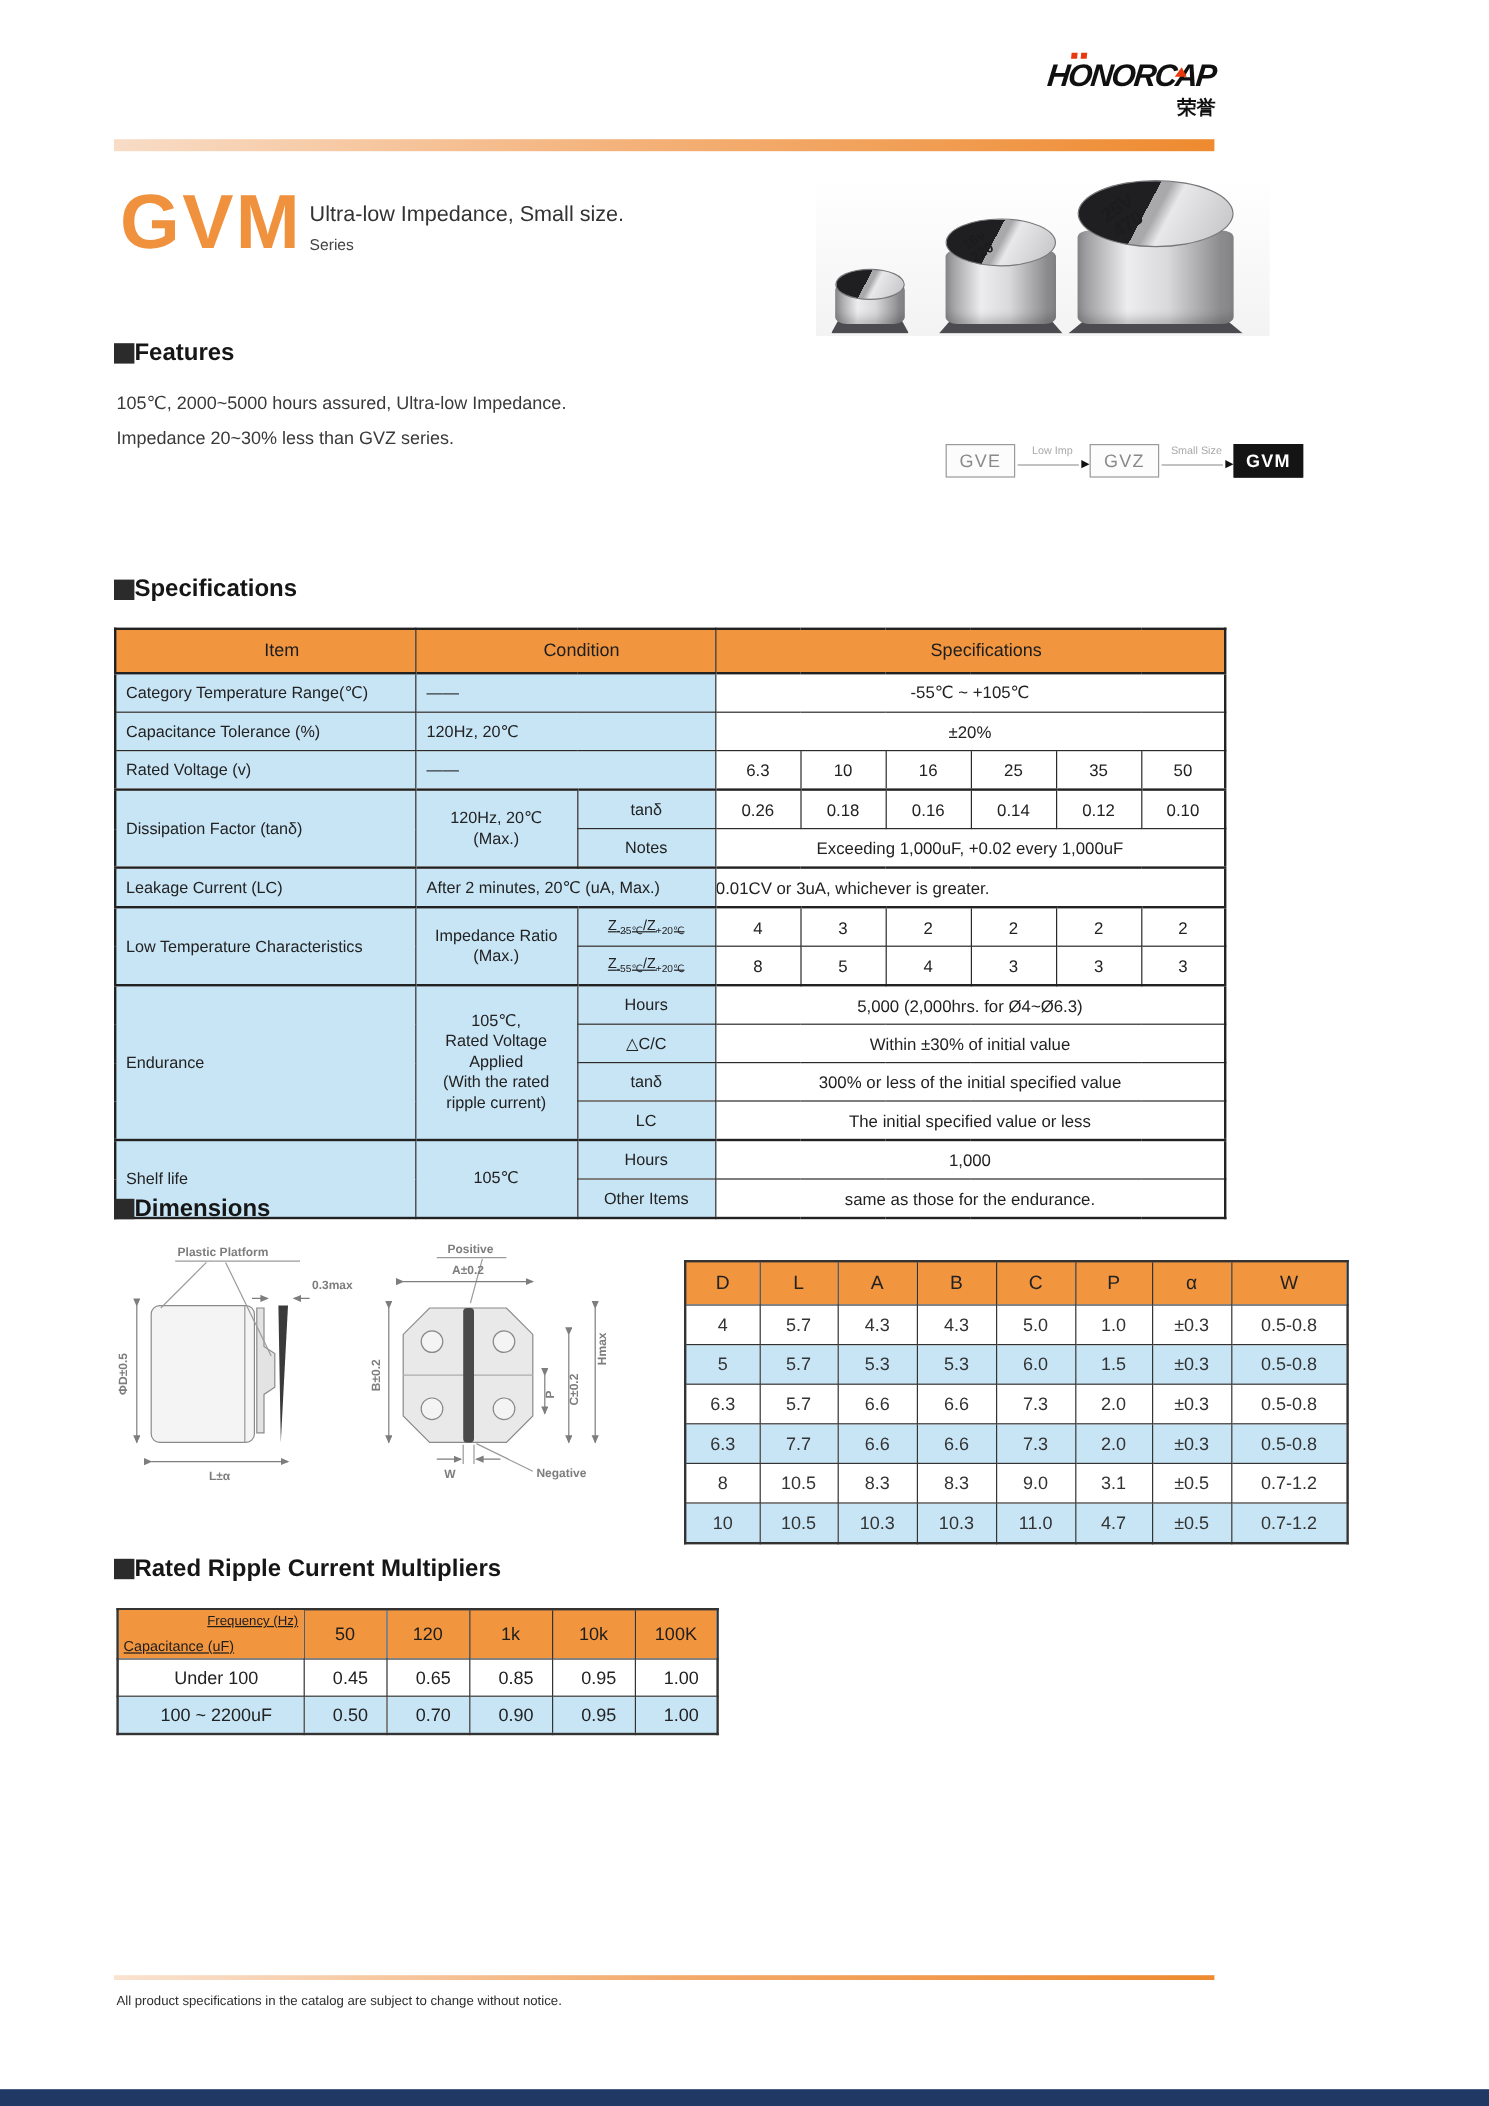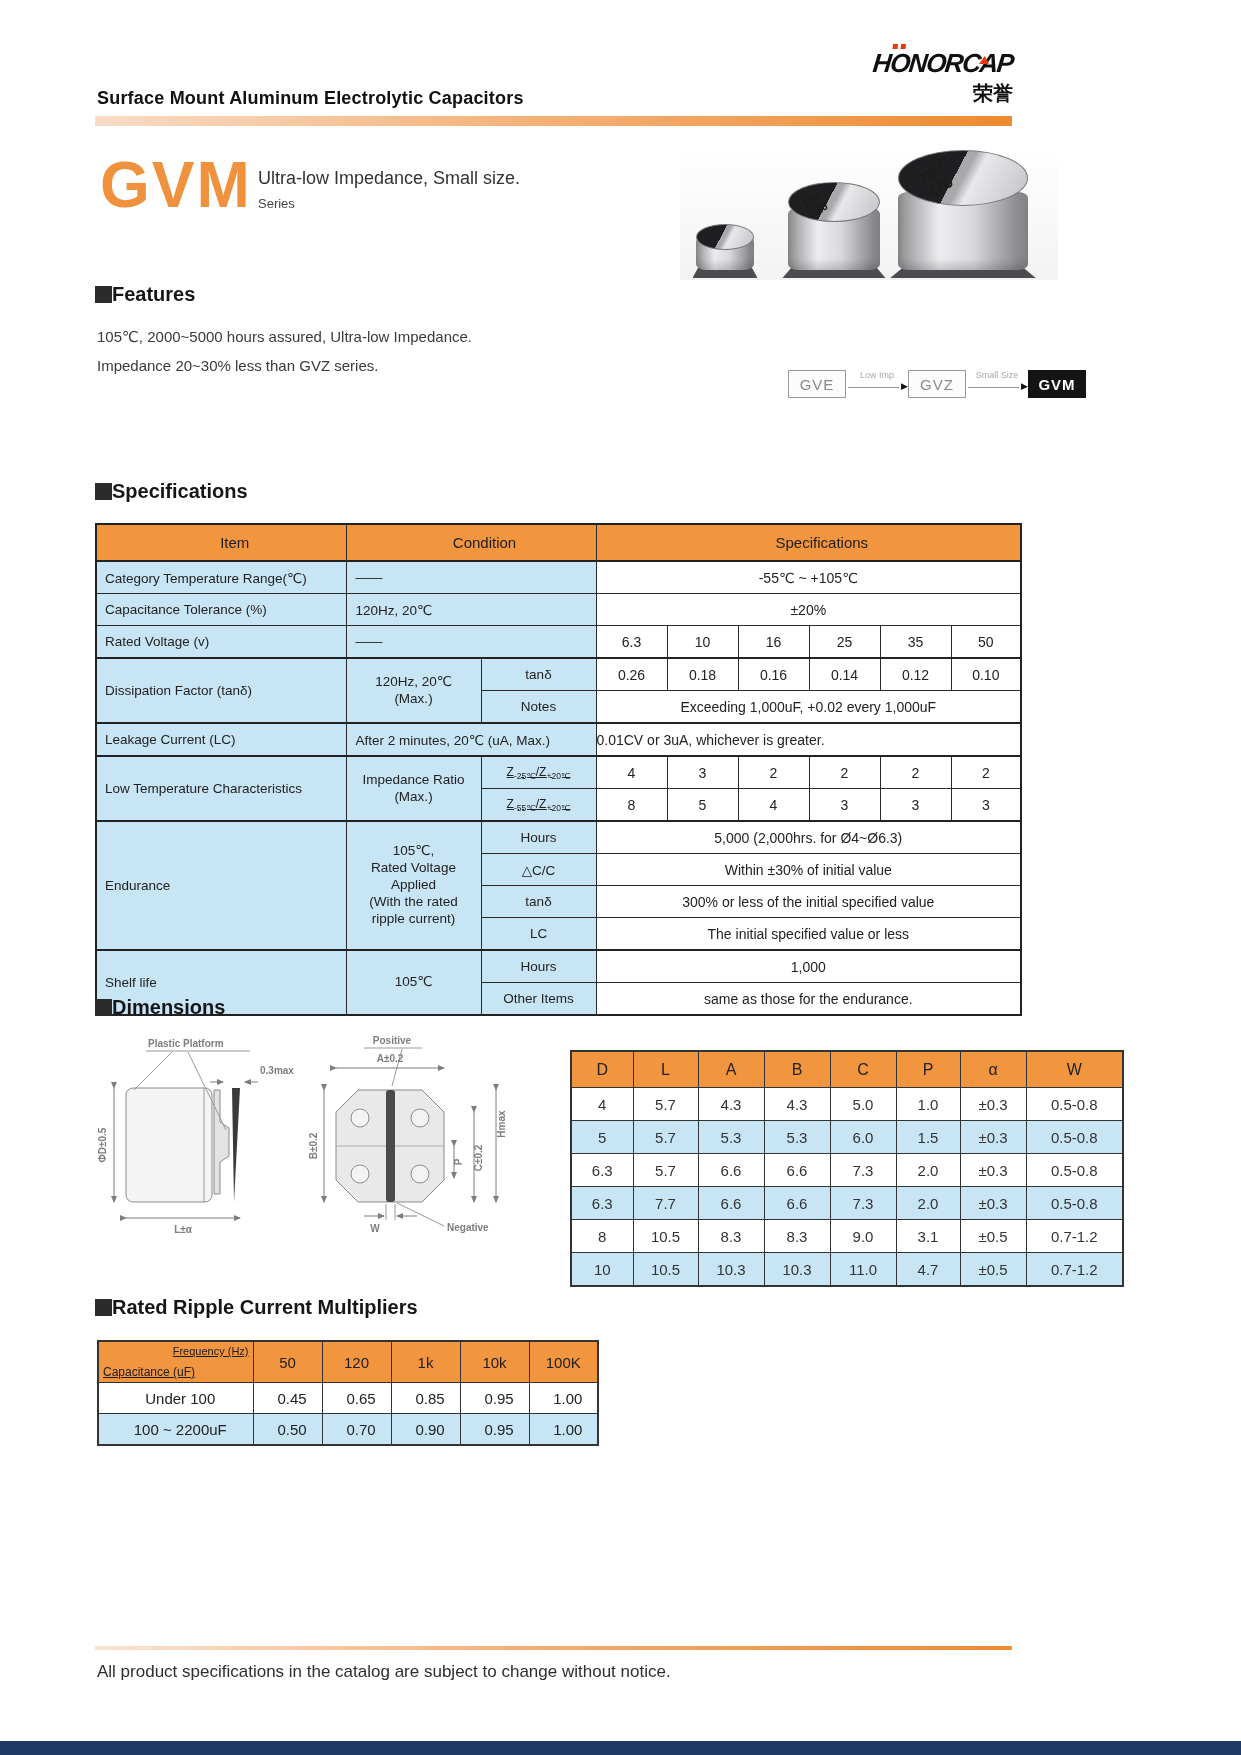--- a/index.html
+++ b/index.html
@@ -6,21 +6,21 @@
   body{font-family:"Liberation Sans","DejaVu Sans",sans-serif;color:#222;}
   #page{position:relative;width:1241px;height:1755px;background:#fff;overflow:hidden;}
 
   
   .doc-title{position:absolute;left:97px;top:88px;font-size:18px;font-weight:bold;color:#111;letter-spacing:.2px;}
   .logo{position:absolute;left:858px;top:48px;width:155px;text-align:right;}
   .logo-word{font-size:26px;font-weight:bold;font-style:italic;letter-spacing:-1.5px;color:#101010;transform:skewX(-6deg);display:inline-block;position:relative;}
   .logo-word .acc1,.logo-word .acc2{position:absolute;width:5px;height:5px;background:#e8380d;top:-4px;}
   .logo-word .acc1{left:18px;} .logo-word .acc2{left:26px;}
   .logo-word .acc3{position:absolute;width:0;height:0;border-left:5px solid transparent;border-right:5px solid transparent;border-bottom:8px solid #e8380d;right:24px;top:8px;}
-  .logo-cjk{font-size:20px;font-weight:bold;color:#101010;margin-top:1px;}
+  .logo-cjk{font-size:16px;font-weight:bold;color:#101010;margin-top:1px;}
   .top-bar{position:absolute;left:95px;top:116px;width:917px;height:10px;background:linear-gradient(to right,#f8dcc6,#f4b37c 45%,#ee8a2f);}
 
   
   .series-code{position:absolute;left:100px;top:148px;font-size:64px;font-weight:bold;color:#f0913e;letter-spacing:2px;}
   .series-tagline{position:absolute;left:258px;top:168px;font-size:18px;color:#333;}
   .series-sub{position:absolute;left:258px;top:196px;font-size:13px;color:#444;}
 
   
   .photo{position:absolute;left:680px;top:146px;width:378px;height:134px;background:linear-gradient(#ffffff,#f3f3f3);}
   .cap{position:absolute;bottom:2px;}
@@ -82,32 +82,31 @@
   .ripple-table th,.ripple-table td{border:1px solid #333;text-align:center;}
   .ripple-table thead th{background:#f2953f;height:38px;font-weight:normal;color:#1d1d1d;}
   .ripple-table tbody td{height:28px;padding-left:10px;}
   .ripple-table tbody tr:nth-of-type(even){background:#c8e5f6;}
   .corner{position:relative;background-image:linear-gradient(to bottom right,rgba(0,0,0,0) calc(50% - 1px),#444 calc(50% - 1px) calc(50% + 1px),rgba(0,0,0,0) calc(50% + 1px));}
   .corner .ct{position:absolute;top:3px;right:4px;font-size:11px;text-decoration:underline;}
   .corner .cb{position:absolute;bottom:3px;left:4px;font-size:12px;text-decoration:underline;}
 
   
   .foot-line{position:absolute;left:95px;top:1646px;width:917px;height:4px;background:linear-gradient(to right,#fae3d1,#f3ab6e 50%,#ee8a2f);}
-  .foot-note{position:absolute;left:97px;top:1662px;font-size:17px;color:#2e2e2e;}
+  .foot-note{position:absolute;left:97px;top:1662px;font-size:11px;color:#2e2e2e;}
   .bottom-bar{position:absolute;left:0;top:1741px;width:1241px;height:14px;background:#1f3864;}
 
   
   .dsvg text{font-size:10px;fill:#7d7d7d;font-weight:bold;}
 </style>
 </head>
 <body>
 
 <div id="page">
 
-  <div class="doc-title">Surface Mount Aluminum Electrolytic Capacitors</div>
   <div class="logo">
     <span class="logo-word"><span>HONORCAP</span><span class="acc1"></span><span class="acc2"></span><span class="acc3"></span></span>
     <div class="logo-cjk">荣誉</div>
   </div>
   <div class="top-bar"></div>
 
   <div class="series-code">GVM</div>
   <div class="series-tagline">Ultra-low Impedance, Small size.</div>
   <div class="series-sub">Series</div>
 

